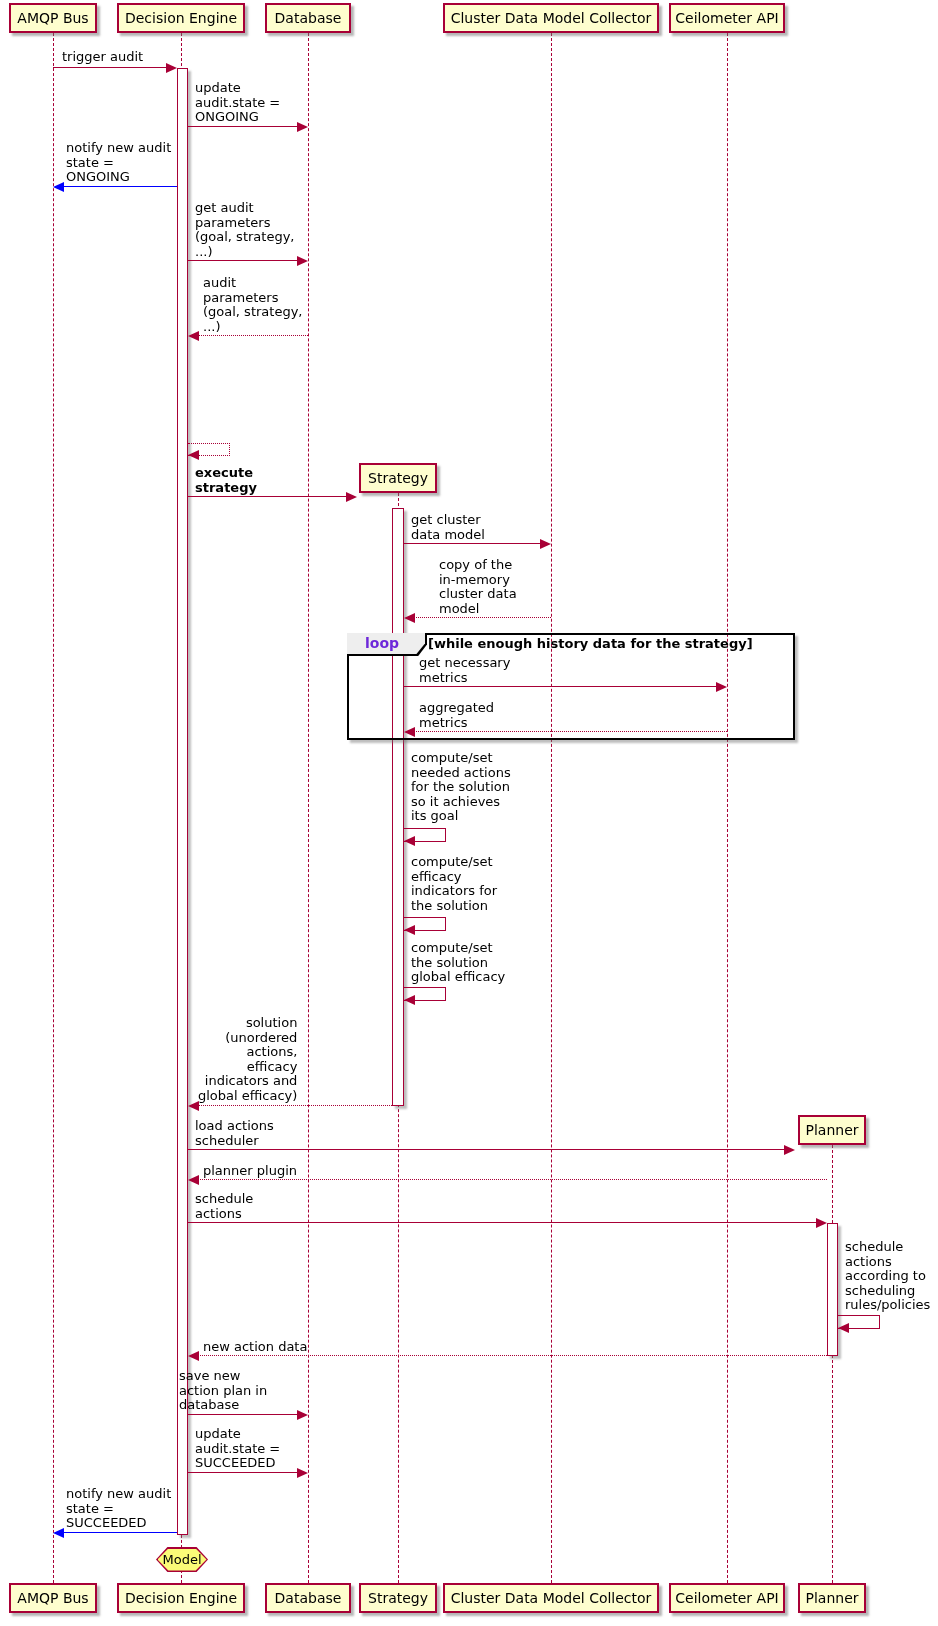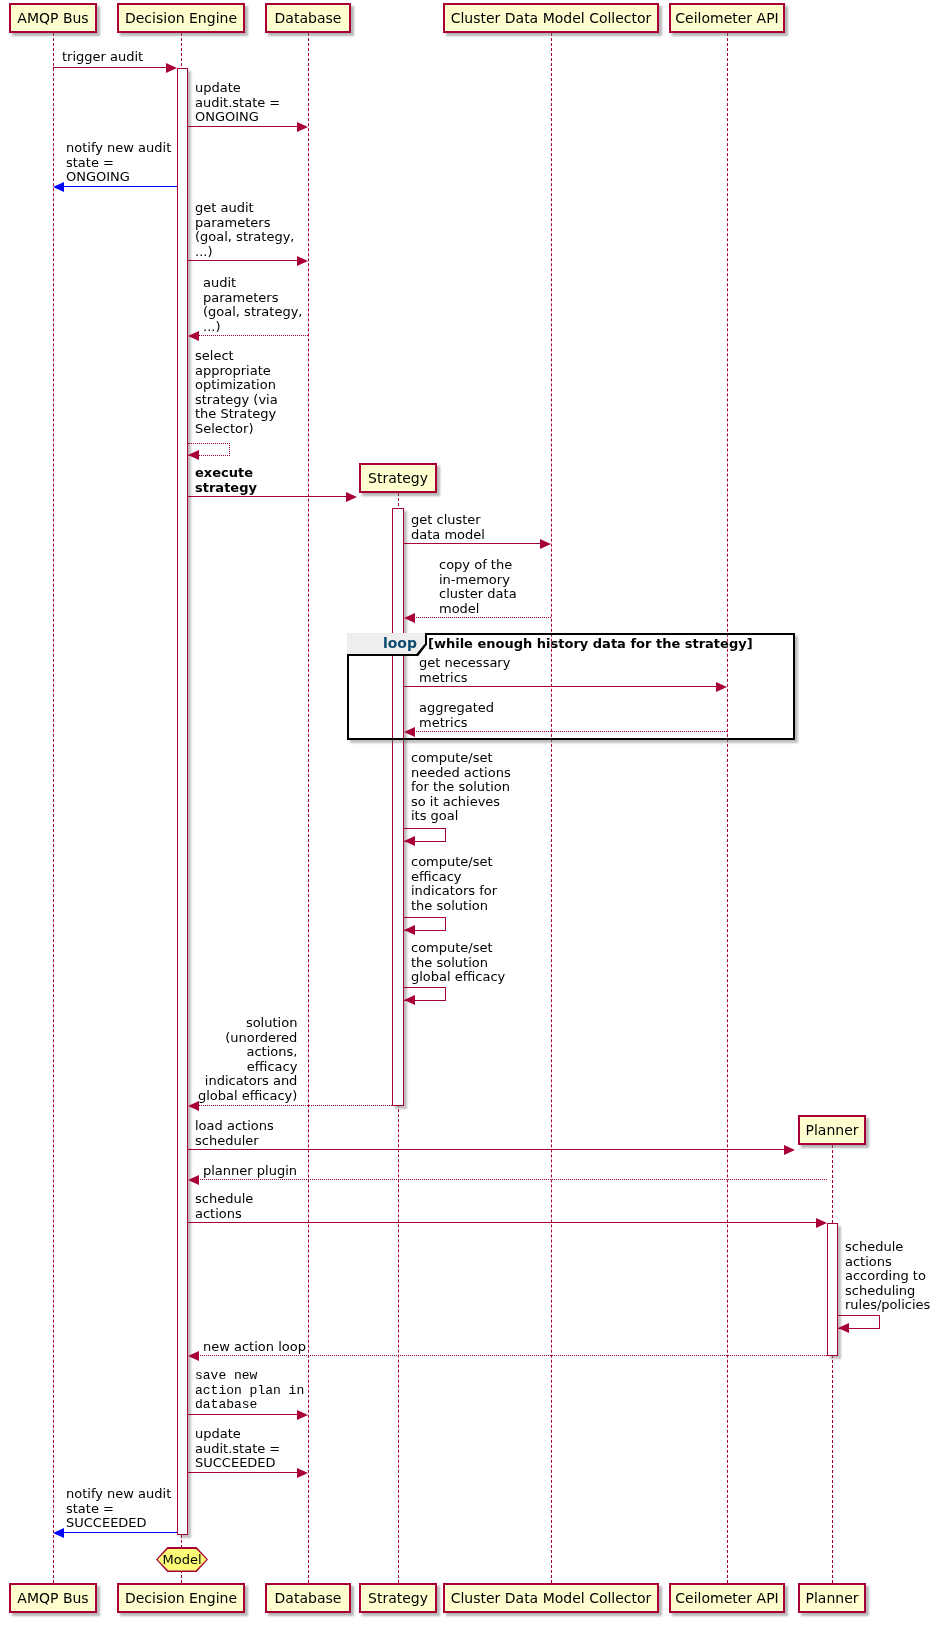--- a/index.html
+++ b/index.html
@@ -5,21 +5,21 @@
   html,body{margin:0;padding:0;background:#fff}
   .stage{position:relative;width:938px;height:1626px;background:#ffffff;
          font-family:"DejaVu Sans",sans-serif;overflow:hidden}
   .lifeline{position:absolute;width:0;border-left:1px dashed #A80036}
   .activation{position:absolute;background:#ffffff;border:1.5px solid #A80036;
               box-shadow:2.5px 2.5px 2px rgba(110,110,110,.45);box-sizing:border-box}
   .frame{position:absolute;border:2px solid #000;box-sizing:border-box;
          box-shadow:3px 3px 2px rgba(110,110,110,.45)}
   .pent{position:absolute}
   .looplab{position:absolute;font-weight:bold;font-size:14px;line-height:19px;
-           text-align:right;color:#0c4a6e}
+           text-align:center;color:#6d28d9}
   .cond{position:absolute;font-weight:bold;font-size:13px;line-height:15px;color:#000;white-space:pre}
   .ml{position:absolute;height:0}
   .selfloop{position:absolute;box-sizing:border-box}
   .ah{position:absolute;width:0;height:0}
   .mt{position:absolute;font-size:13px;line-height:14.5px;white-space:pre;color:#000}
   .pbox{position:absolute;background:#FEFECE;border:2px solid #A80036;box-sizing:border-box;
         box-shadow:3px 3px 2px rgba(110,110,110,.5);display:flex;align-items:center;
         justify-content:center;font-size:14px;color:#000;white-space:nowrap}
   .hex-outer{position:absolute}
   .hex-inner{position:absolute;display:flex;align-items:center;justify-content:center;
@@ -64,26 +64,20 @@
 (goal, strategy,
 ...)</div>
     <div class="ml" style="left: 198px; top: 335px; width: 110px; border-top: 1.5px dotted rgb(168, 0, 54);"></div>
     <div class="ah" style="top: 330.5px; border-top: 5px solid transparent; border-bottom: 5px solid transparent; left: 188px; border-right: 11px solid rgb(168, 0, 54);"></div>
     <div class="mt" style="left: 203px; top: 276px;">audit
 parameters
 (goal, strategy,
 ...)</div>
     <div class="selfloop" style="left: 188px; top: 443px; width: 42px; height: 13px; border-top: 1.5px dotted rgb(168, 0, 54); border-right: 1.5px dotted rgb(168, 0, 54); border-bottom: 1.5px dotted rgb(168, 0, 54);"></div>
     <div class="ah" style="left: 188px; top: 449.5px; border-top: 5px solid transparent; border-bottom: 5px solid transparent; border-right: 11px solid rgb(168, 0, 54);"></div>
-    <div class="mt" style="left: 195px; top: 349px;">select
-appropriate
-optimization
-strategy (via
-the Strategy
-Selector)</div>
     <div class="ml" style="left: 188px; top: 496px; width: 159px; border-top: 1.5px solid rgb(168, 0, 54);"></div>
     <div class="ah" style="top: 491.5px; border-top: 5px solid transparent; border-bottom: 5px solid transparent; left: 346px; border-left: 11px solid rgb(168, 0, 54);"></div>
     <div class="mt" style="left: 195px; top: 466px; font-weight: bold;">execute
 strategy</div>
     <div class="ml" style="left: 404px; top: 543px; width: 137px; border-top: 1.5px solid rgb(168, 0, 54);"></div>
     <div class="ah" style="top: 538.5px; border-top: 5px solid transparent; border-bottom: 5px solid transparent; left: 540px; border-left: 11px solid rgb(168, 0, 54);"></div>
     <div class="mt" style="left: 411px; top: 513px;">get cluster
 data model</div>
     <div class="ml" style="left: 414px; top: 617px; width: 137px; border-top: 1.5px dotted rgb(168, 0, 54);"></div>
     <div class="ah" style="top: 612.5px; border-top: 5px solid transparent; border-bottom: 5px solid transparent; left: 404px; border-right: 11px solid rgb(168, 0, 54);"></div>
@@ -138,24 +132,24 @@
 actions</div>
     <div class="selfloop" style="left: 838px; top: 1315px; width: 42px; height: 14px; border-top: 1.5px solid rgb(168, 0, 54); border-right: 1.5px solid rgb(168, 0, 54); border-bottom: 1.5px solid rgb(168, 0, 54);"></div>
     <div class="ah" style="left: 838px; top: 1322.5px; border-top: 5px solid transparent; border-bottom: 5px solid transparent; border-right: 11px solid rgb(168, 0, 54);"></div>
     <div class="mt" style="left: 845px; top: 1240px;">schedule
 actions
 according to
 scheduling
 rules/policies</div>
     <div class="ml" style="left: 198px; top: 1355px; width: 629px; border-top: 1.5px dotted rgb(168, 0, 54);"></div>
     <div class="ah" style="top: 1350.5px; border-top: 5px solid transparent; border-bottom: 5px solid transparent; left: 188px; border-right: 11px solid rgb(168, 0, 54);"></div>
-    <div class="mt" style="left: 203px; top: 1340px;">new action loop</div>
+    <div class="mt" style="left: 203px; top: 1340px;">new action data</div>
     <div class="ml" style="left: 188px; top: 1414px; width: 110px; border-top: 1.5px solid rgb(168, 0, 54);"></div>
     <div class="ah" style="top: 1409.5px; border-top: 5px solid transparent; border-bottom: 5px solid transparent; left: 297px; border-left: 11px solid rgb(168, 0, 54);"></div>
-    <div class="mt" style="left: 195px; top: 1369px; font-family: Liberation Mono, monospace;">save new
+    <div class="mt" style="left: 179px; top: 1369px;">save new
 action plan in
 database</div>
     <div class="ml" style="left: 188px; top: 1472px; width: 110px; border-top: 1.5px solid rgb(168, 0, 54);"></div>
     <div class="ah" style="top: 1467.5px; border-top: 5px solid transparent; border-bottom: 5px solid transparent; left: 297px; border-left: 11px solid rgb(168, 0, 54);"></div>
     <div class="mt" style="left: 195px; top: 1427px;">update
 audit.state =
 SUCCEEDED</div>
     <div class="ml" style="left: 63px; top: 1532px; width: 114px; border-top: 1.5px solid rgb(0, 0, 255);"></div>
     <div class="ah" style="top: 1527.5px; border-top: 5px solid transparent; border-bottom: 5px solid transparent; left: 53px; border-right: 11px solid rgb(0, 0, 255);"></div>
     <div class="mt" style="left: 66px; top: 1487px;">notify new audit

